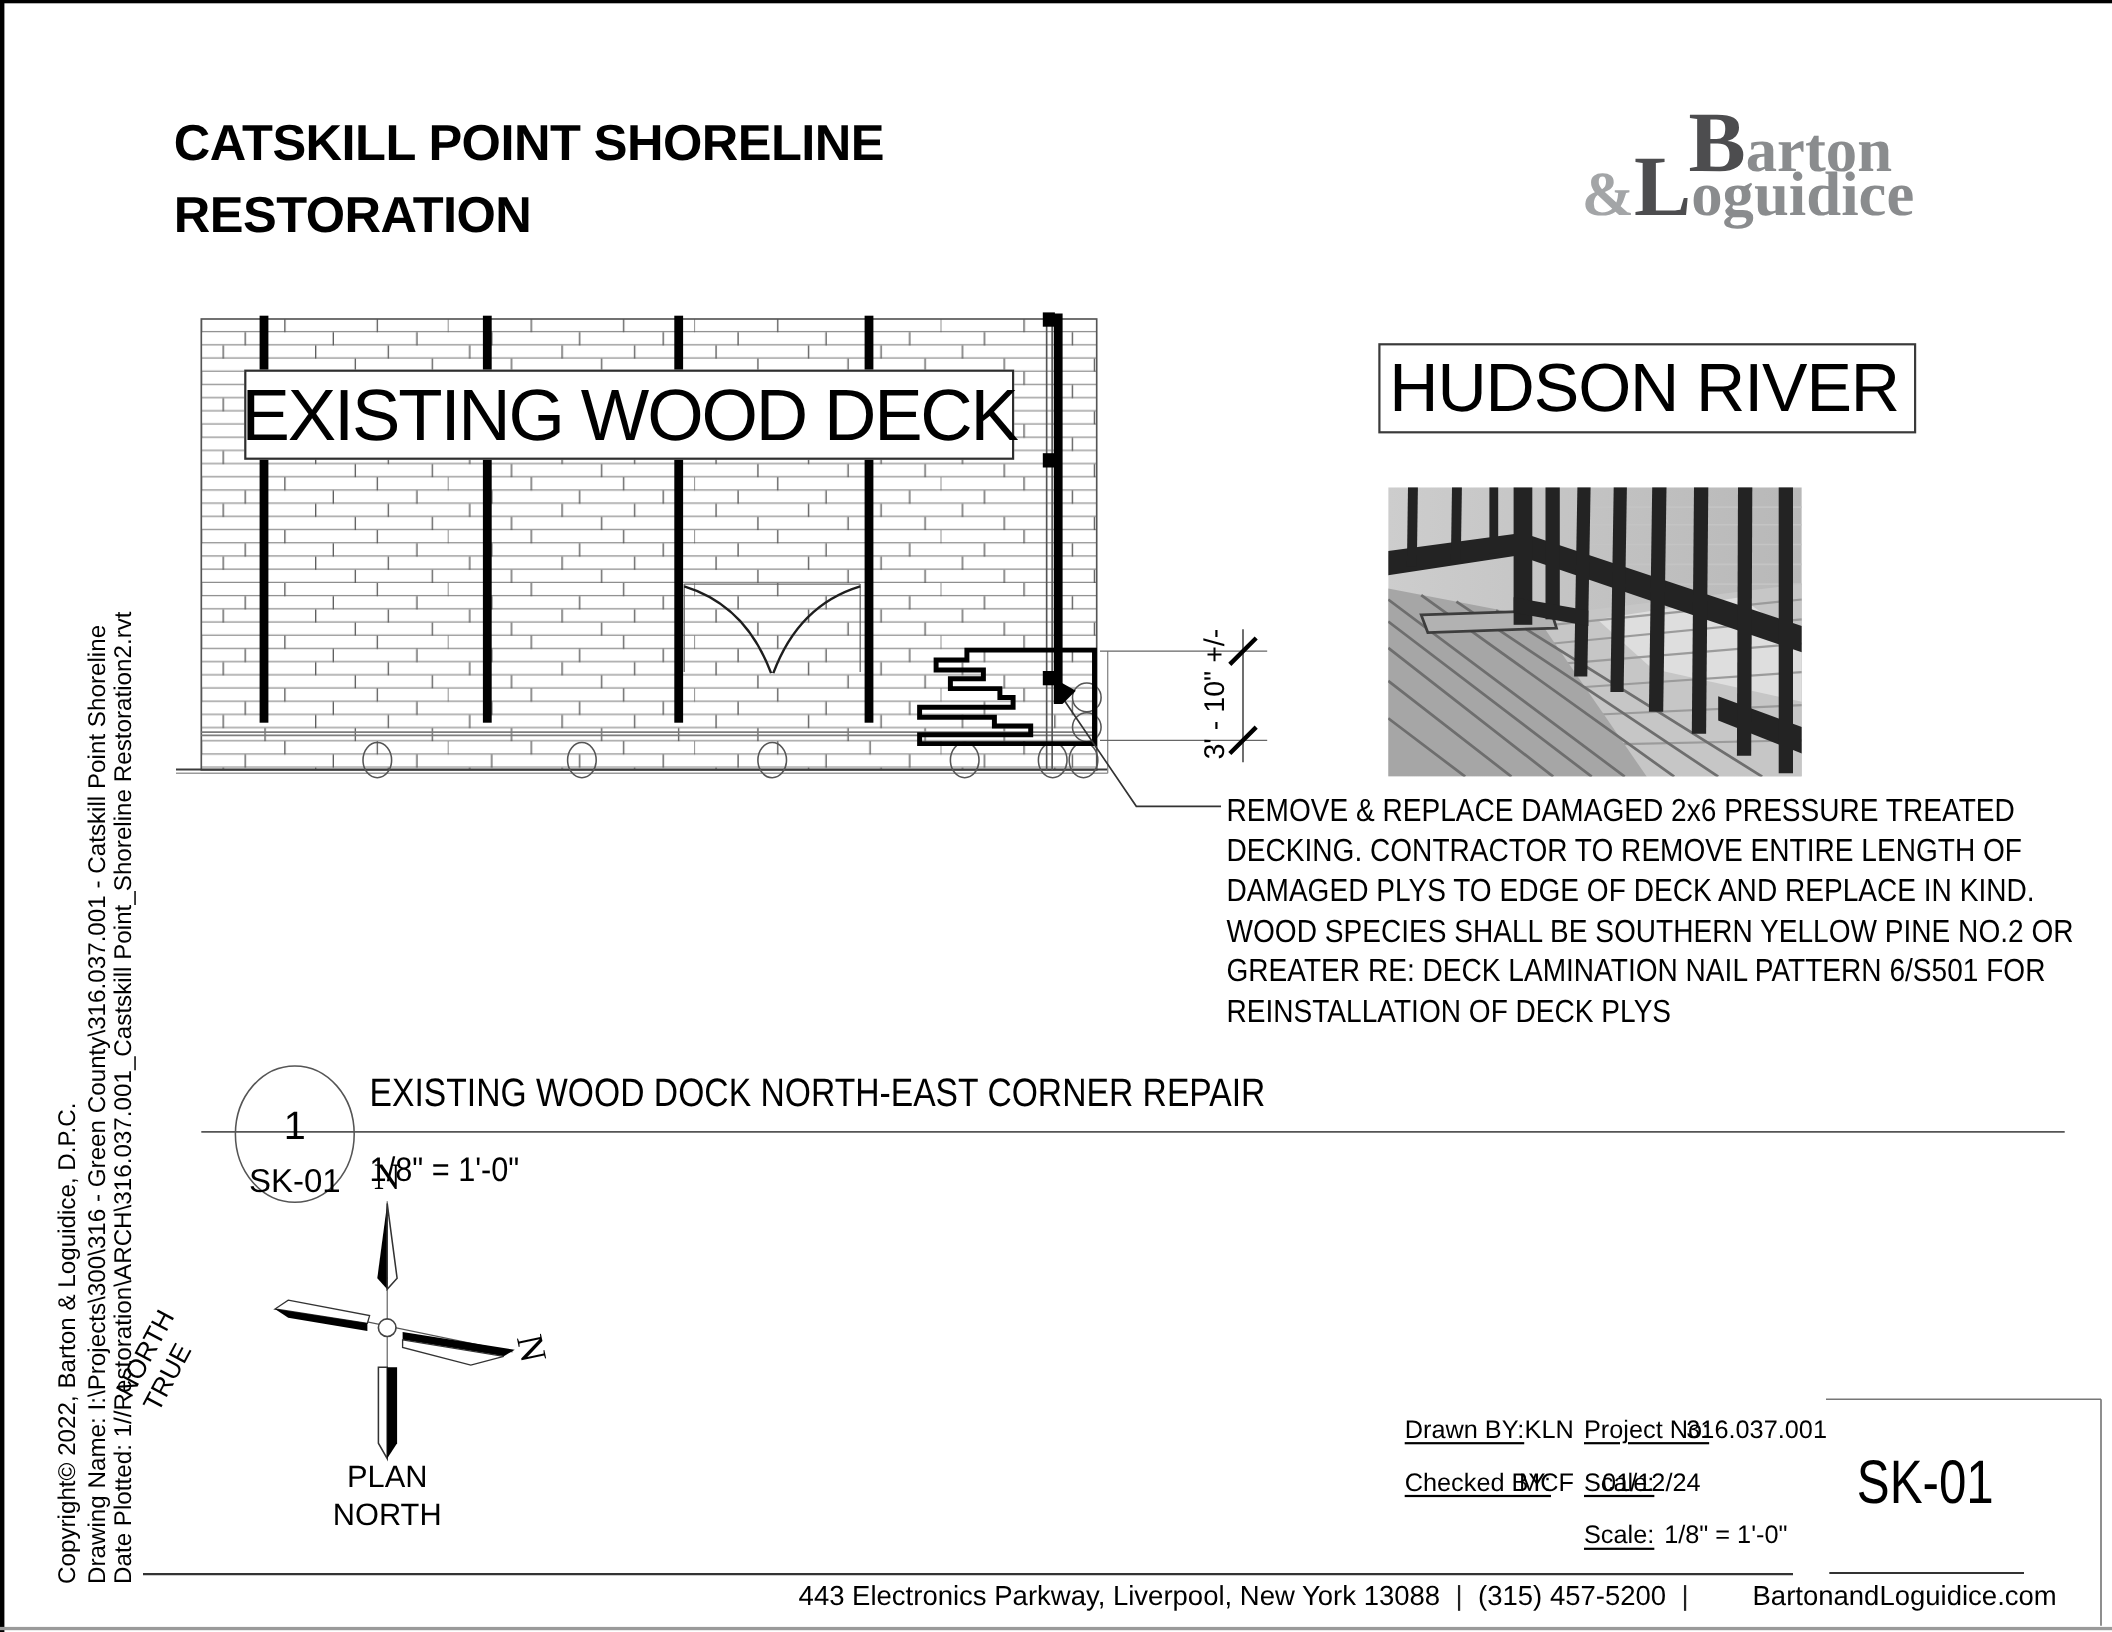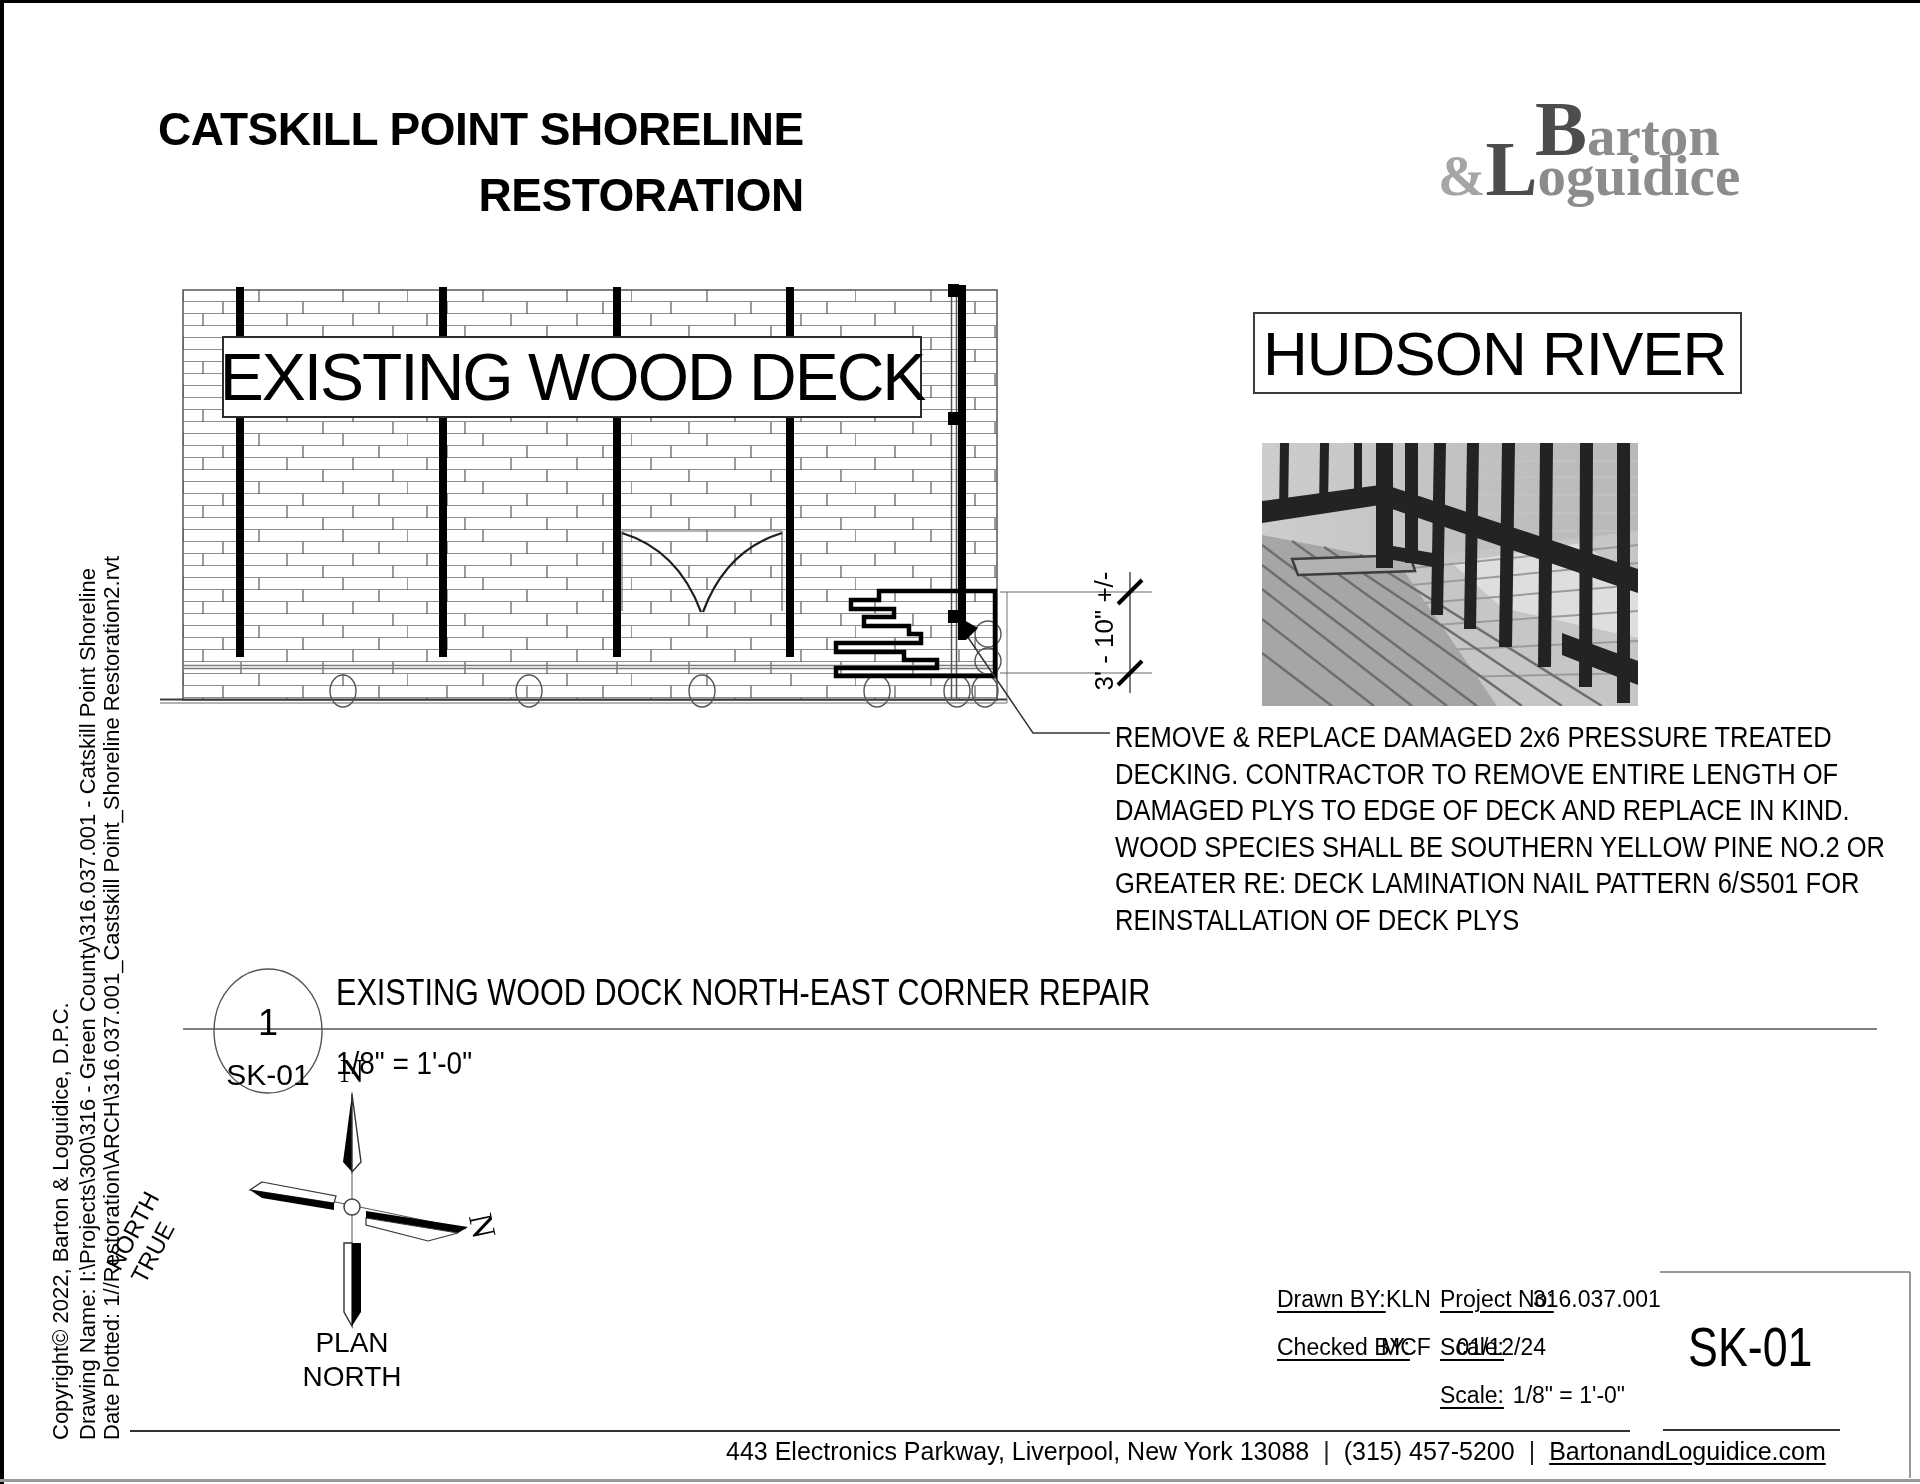--- a/index.html
+++ b/index.html
@@ -3,21 +3,21 @@
 <meta charset="utf-8">
 <style>
   html,body{margin:0;padding:0;background:#e8e8e8;}
   .sheet{
     position:relative;width:1920px;height:1484px;background:#ffffff;overflow:hidden;
     font-family:"Liberation Sans",sans-serif;color:#000;
   }
   .abs{position:absolute;}
   svg{display:block;}
   
-  .header-title{left:158px;top:96px;font-size:46px;font-weight:bold;line-height:66px;letter-spacing:-.5px;text-align:right;}
+  .header-title{left:158px;top:96px;font-size:46px;font-weight:bold;line-height:66px;letter-spacing:-.5px;}
   
   .logo-line{white-space:nowrap;font-family:"Liberation Serif",serif;font-weight:bold;line-height:1;}
   .logo-line1{left:1506px;top:90px;margin-left:29px;}
   .logo-line2{left:1438px;top:130px;}
   .logo-big{font-size:78px;color:#4d4d4f;}
   .logo-small{font-size:57px;color:#8a8c8e;}
   .logo-amp{font-size:57px;color:#a3a5a7;}
   
   .deck-label-box{left:222px;top:336px;width:696px;height:78px;border:2px solid #2e2e2e;
     display:flex;align-items:center;justify-content:center;background:#fff;
@@ -42,21 +42,21 @@
   .plan-north{left:352px;top:1326px;transform:translate(-50%);text-align:center;
     font-size:28px;line-height:34px;white-space:nowrap;}
   
   .tb{font-size:23px;white-space:nowrap;}
   .tb-label{text-decoration:underline;text-underline-offset:4px;}
   .tb-r1{top:1286px;} .tb-r2{top:1334px;} .tb-r3{top:1382px;}
   .sheet-no{left:1688px;top:1314px;font-size:56px;transform:scaleX(.8);transform-origin:0 0;white-space:nowrap;}
   .footer{left:726px;top:1437px;font-size:25px;white-space:nowrap;}
   .footer span{vertical-align:baseline;}
   .footer .sep{margin:0 14px;color:#222;}
-  .footer .site{text-decoration:underline;text-underline-offset:3px;}
+  .footer .site{text-underline-offset:3px;margin-left:44px;}
   
   .side-note{top:1440px;transform:rotate(-90deg);transform-origin:0 0;
     font-size:22px;white-space:nowrap;}
   .sn1{left:48px;} .sn2{left:75px;} .sn3{left:99px;}
 </style>
 </head>
 <body>
 
 <div class="sheet">
 

